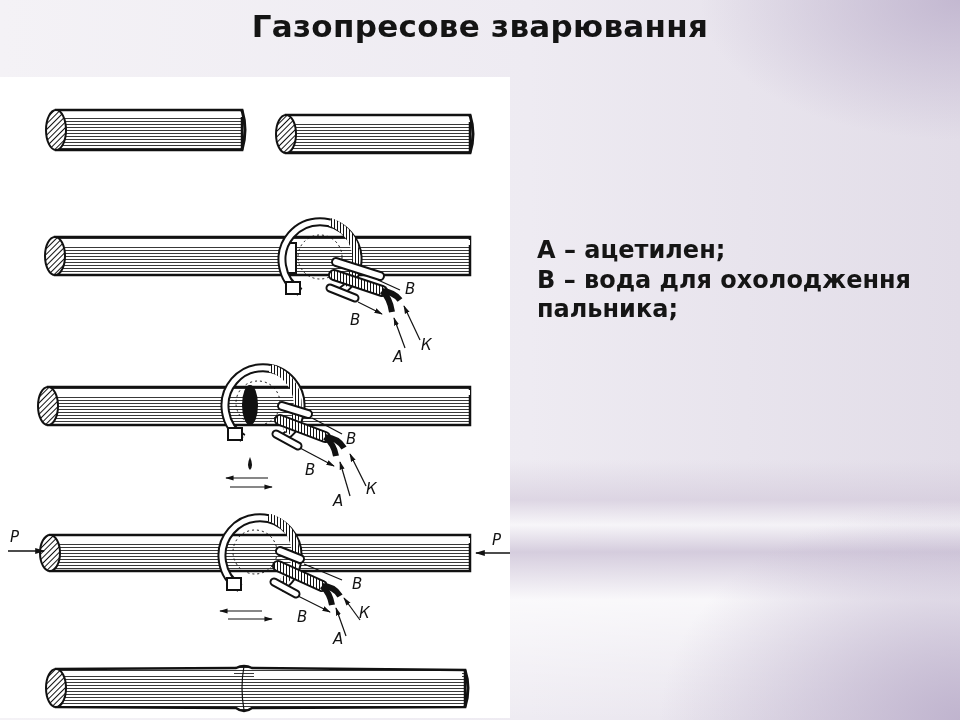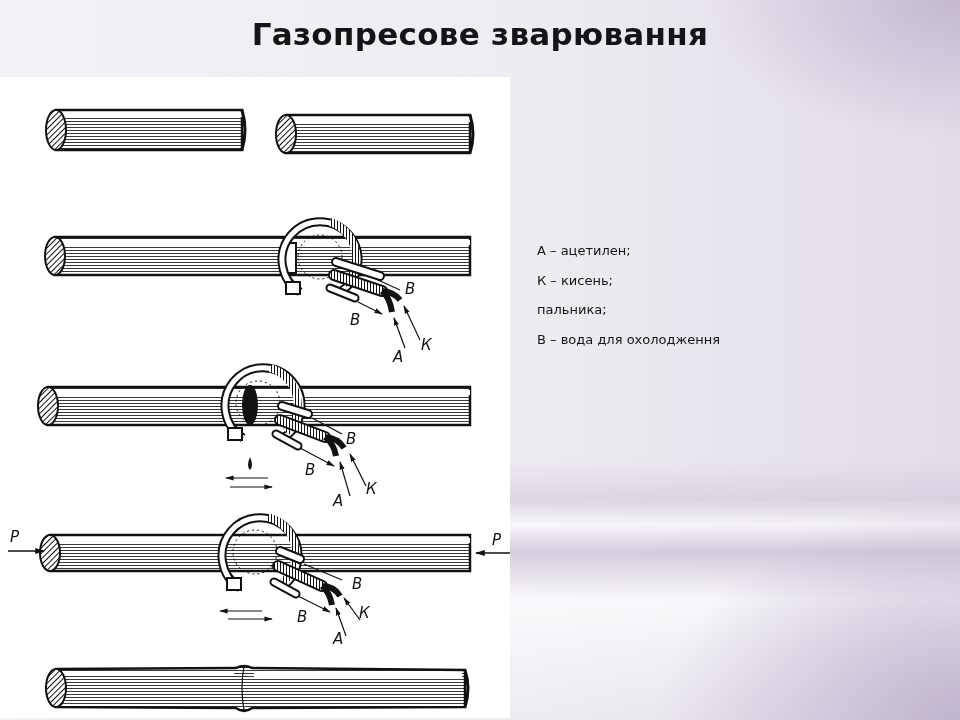--- a/index.html
+++ b/index.html
@@ -6,31 +6,31 @@
     body {
       width: 960px; height: 720px; overflow: hidden; position: relative;
       background:
         radial-gradient(ellipse 260px 140px at 960px 0px, rgba(190,178,205,0.85), rgba(190,178,205,0) 100%),
         radial-gradient(ellipse 300px 220px at 960px 720px, rgba(190,178,205,0.95), rgba(190,178,205,0) 100%),
         linear-gradient(180deg, rgba(255,255,255,0) 0px, rgba(255,255,255,0) 460px, rgba(210,200,218,0.6) 500px, rgba(255,255,255,0.55) 525px, rgba(205,195,215,0.75) 552px, rgba(255,255,255,0.7) 600px, rgba(255,255,255,0) 720px),
         linear-gradient(90deg, #f4f2f6 0%, #eeebf2 55%, #e2dde8 100%);
       font-family: "DejaVu Sans", sans-serif;
     }
     .title {
-      position: absolute; left: 0; top: 16px; width: 960px; text-align: center;
+      position: absolute; left: 0; top: 8px; width: 960px; text-align: center;
       font-size: 31px; font-weight: bold; color: #141414; letter-spacing: 0.3px;
     }
     .figure {
       position: absolute; left: 0; top: 77px; width: 510px; height: 641px;
       background: #ffffff;
     }
     .figure svg { position: absolute; left: 0; top: 0; }
     .legend {
       position: absolute; left: 537px; top: 236px; width: 400px;
-      font-size: 13px; font-weight: normal; color: #151515; line-height: 29.5px;
+      font-size: 24px; font-weight: bold; color: #151515; line-height: 29.5px;
     }
     .legend div { white-space: nowrap; }
     .lbl { font-family: "DejaVu Sans", sans-serif; font-style: italic; font-size: 15px; fill: #111; }
   </style>
 </head>
 <body>
 
 <div class="title">Газопресове зварювання</div>
 
 <div class="figure">
@@ -178,16 +178,15 @@
       <rect x="254" y="673" width="208" height="4" fill="#fff"></rect>
       <path d="M465,670 Q471,688 465,707" fill="none" stroke="#111" stroke-width="3"></path>
       <ellipse cx="56" cy="688" rx="10" ry="19" fill="url(#hatch)" stroke="#111" stroke-width="2"></ellipse>
       <path d="M244,666 Q240,688 244,710" fill="none" stroke="#111" stroke-width="1.2"></path>
     </g>
   </svg>
 </div>
 
 <div class="legend">
   <div>А – ацетилен;</div>
-  <div>К – кисень;</div>
+  <div>В – вода для охолодження</div>
   <div>пальника;</div>
-  <div>В – вода для охолодження</div>
 </div>
 
 </body></html>

